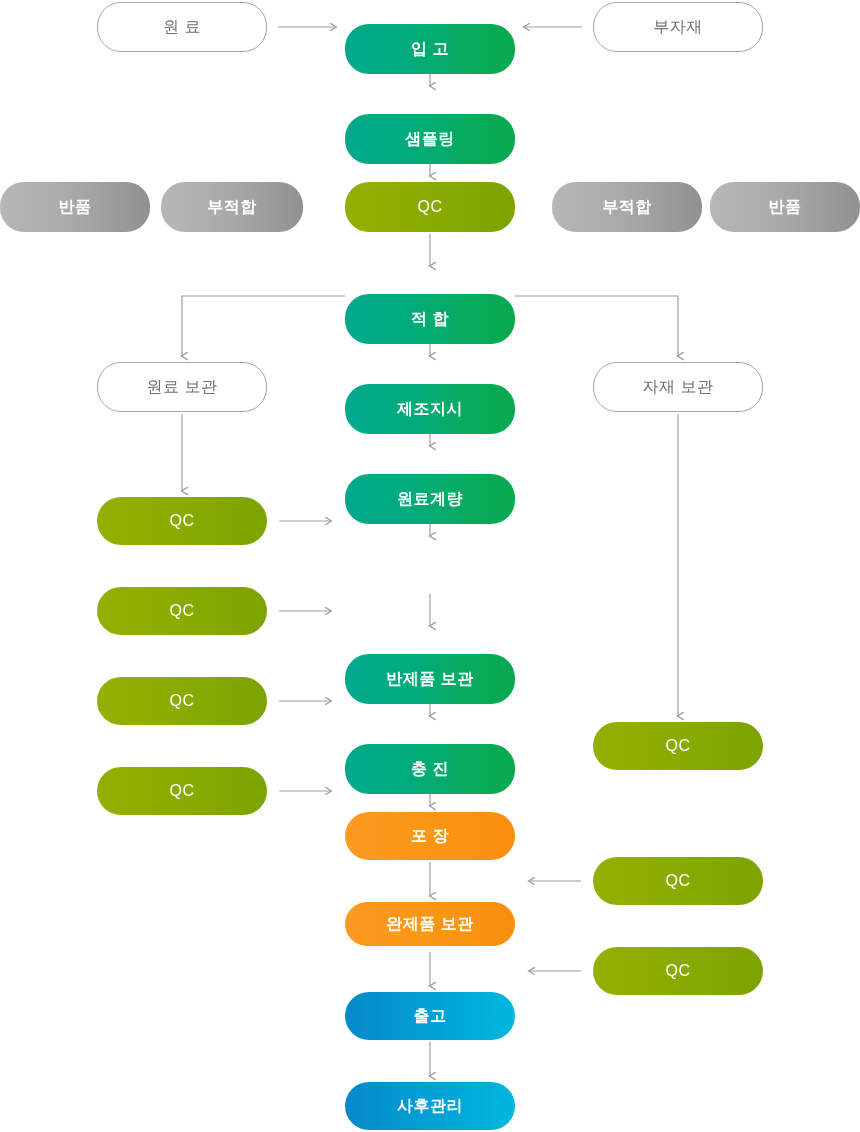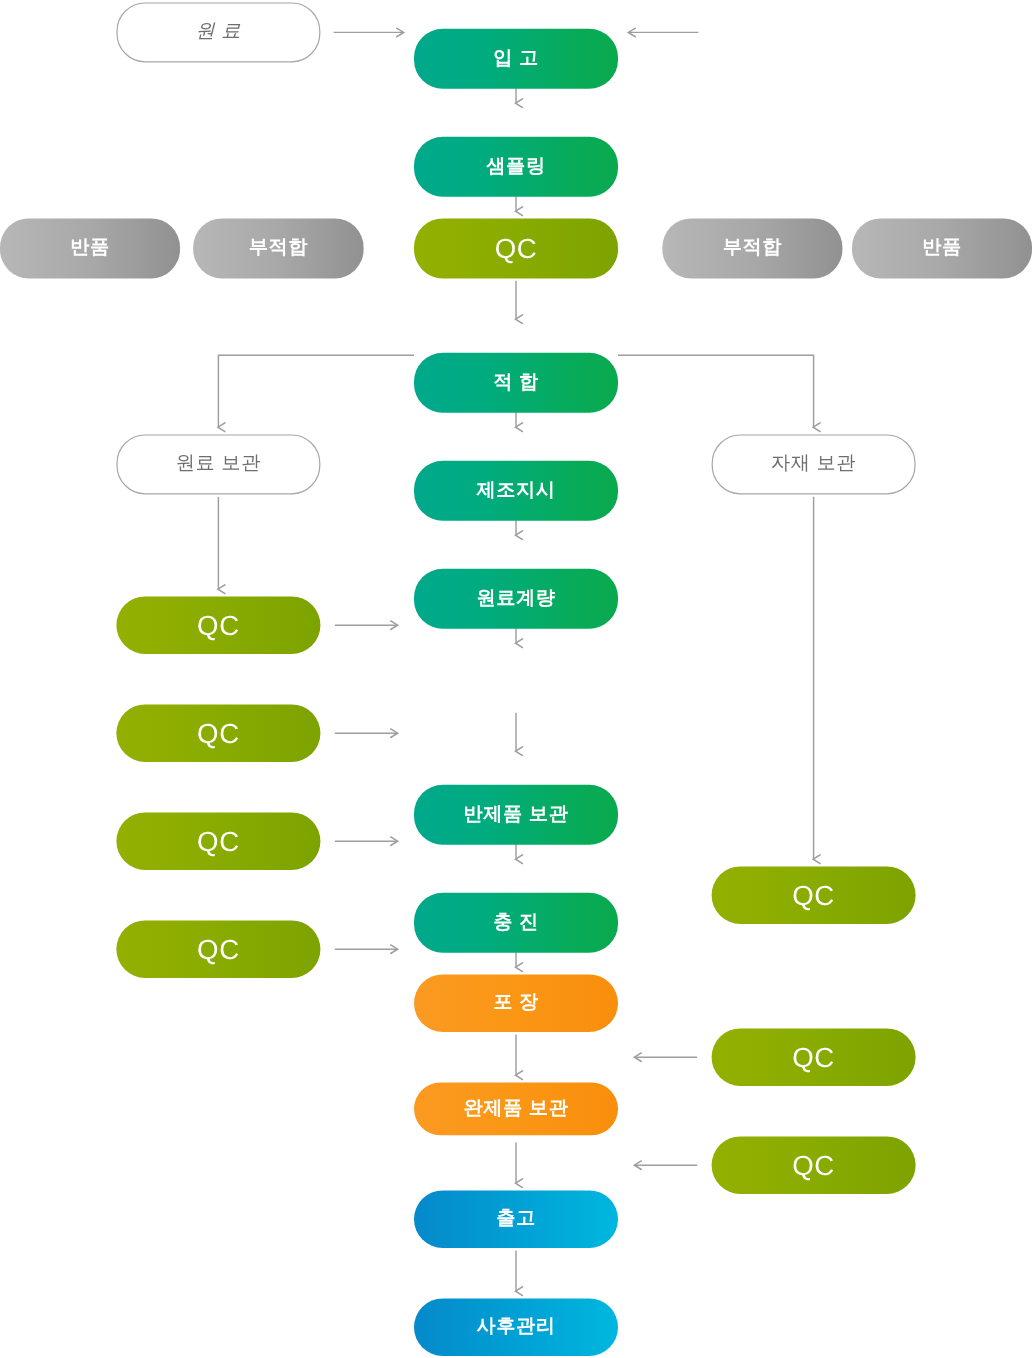--- a/index.html
+++ b/index.html
@@ -52,21 +52,21 @@
   .n-teal {
     background: linear-gradient(to right, #00a98c 0%, #00ab7e 35%, #07ab5c 75%, #0aa94e 100%);
     color: #ffffff;
     font-weight: 700;
     margin-top: 22px;
   }
   .n-olive {
     background: linear-gradient(to right, #93b000 0%, #8aac00 45%, #7da300 100%);
     color: #ffffff;
     font-weight: 400;
-    font-size: 23px;
+    font-size: 16px;
   }
   .n-gray {
     background: linear-gradient(to right, #b7b7b7 0%, #a8a8a8 50%, #919191 100%);
     color: #ffffff;
     font-weight: 700;
   }
   .n-orange {
     background: linear-gradient(to right, #fb9a22 0%, #fb9716 45%, #f98e0c 100%);
     color: #ffffff;
     font-weight: 700;
@@ -122,26 +122,29 @@
       <line x1="279" y1="521" x2="331" y2="521" marker-end="url(#arr-h)"></line>
       <line x1="279" y1="611" x2="331" y2="611" marker-end="url(#arr-h)"></line>
       <line x1="279" y1="701" x2="331" y2="701" marker-end="url(#arr-h)"></line>
       <line x1="279" y1="791" x2="331" y2="791" marker-end="url(#arr-h)"></line>
 
       <line x1="581" y1="881" x2="529" y2="881" marker-end="url(#arr-h)"></line>
       <line x1="581" y1="971" x2="529" y2="971" marker-end="url(#arr-h)"></line>
     </g>
   </svg>
 
-  <div class="node n-outline" style="left:97px;  top:2px;    width:170px; height:50px;font-style:italic;">
+  <div class="node n-outline" style="left:97px;  top:2px;    width:170px; height:50px;">
     <span class="node-label">원 료</span>
   </div>
   <div class="node n-teal" style="left:345px; top:2px;    width:170px; height:50px;">
     <span class="node-label">입 고</span>
   </div>
+  <div class="node n-outline" style="left:593px; top:2px;    width:170px; height:50px;">
+    <span class="node-label">부자재</span>
+  </div>
 
   <div class="node n-teal" style="left:345px; top:92px;   width:170px; height:50px;">
     <span class="node-label">샘플링</span>
   </div>
 
   <div class="node n-gray" style="left:0px;   top:182px;  width:150px; height:50px;">
     <span class="node-label">반품</span>
   </div>
   <div class="node n-gray" style="left:161px; top:182px;  width:142px; height:50px;">
     <span class="node-label">부적합</span>

